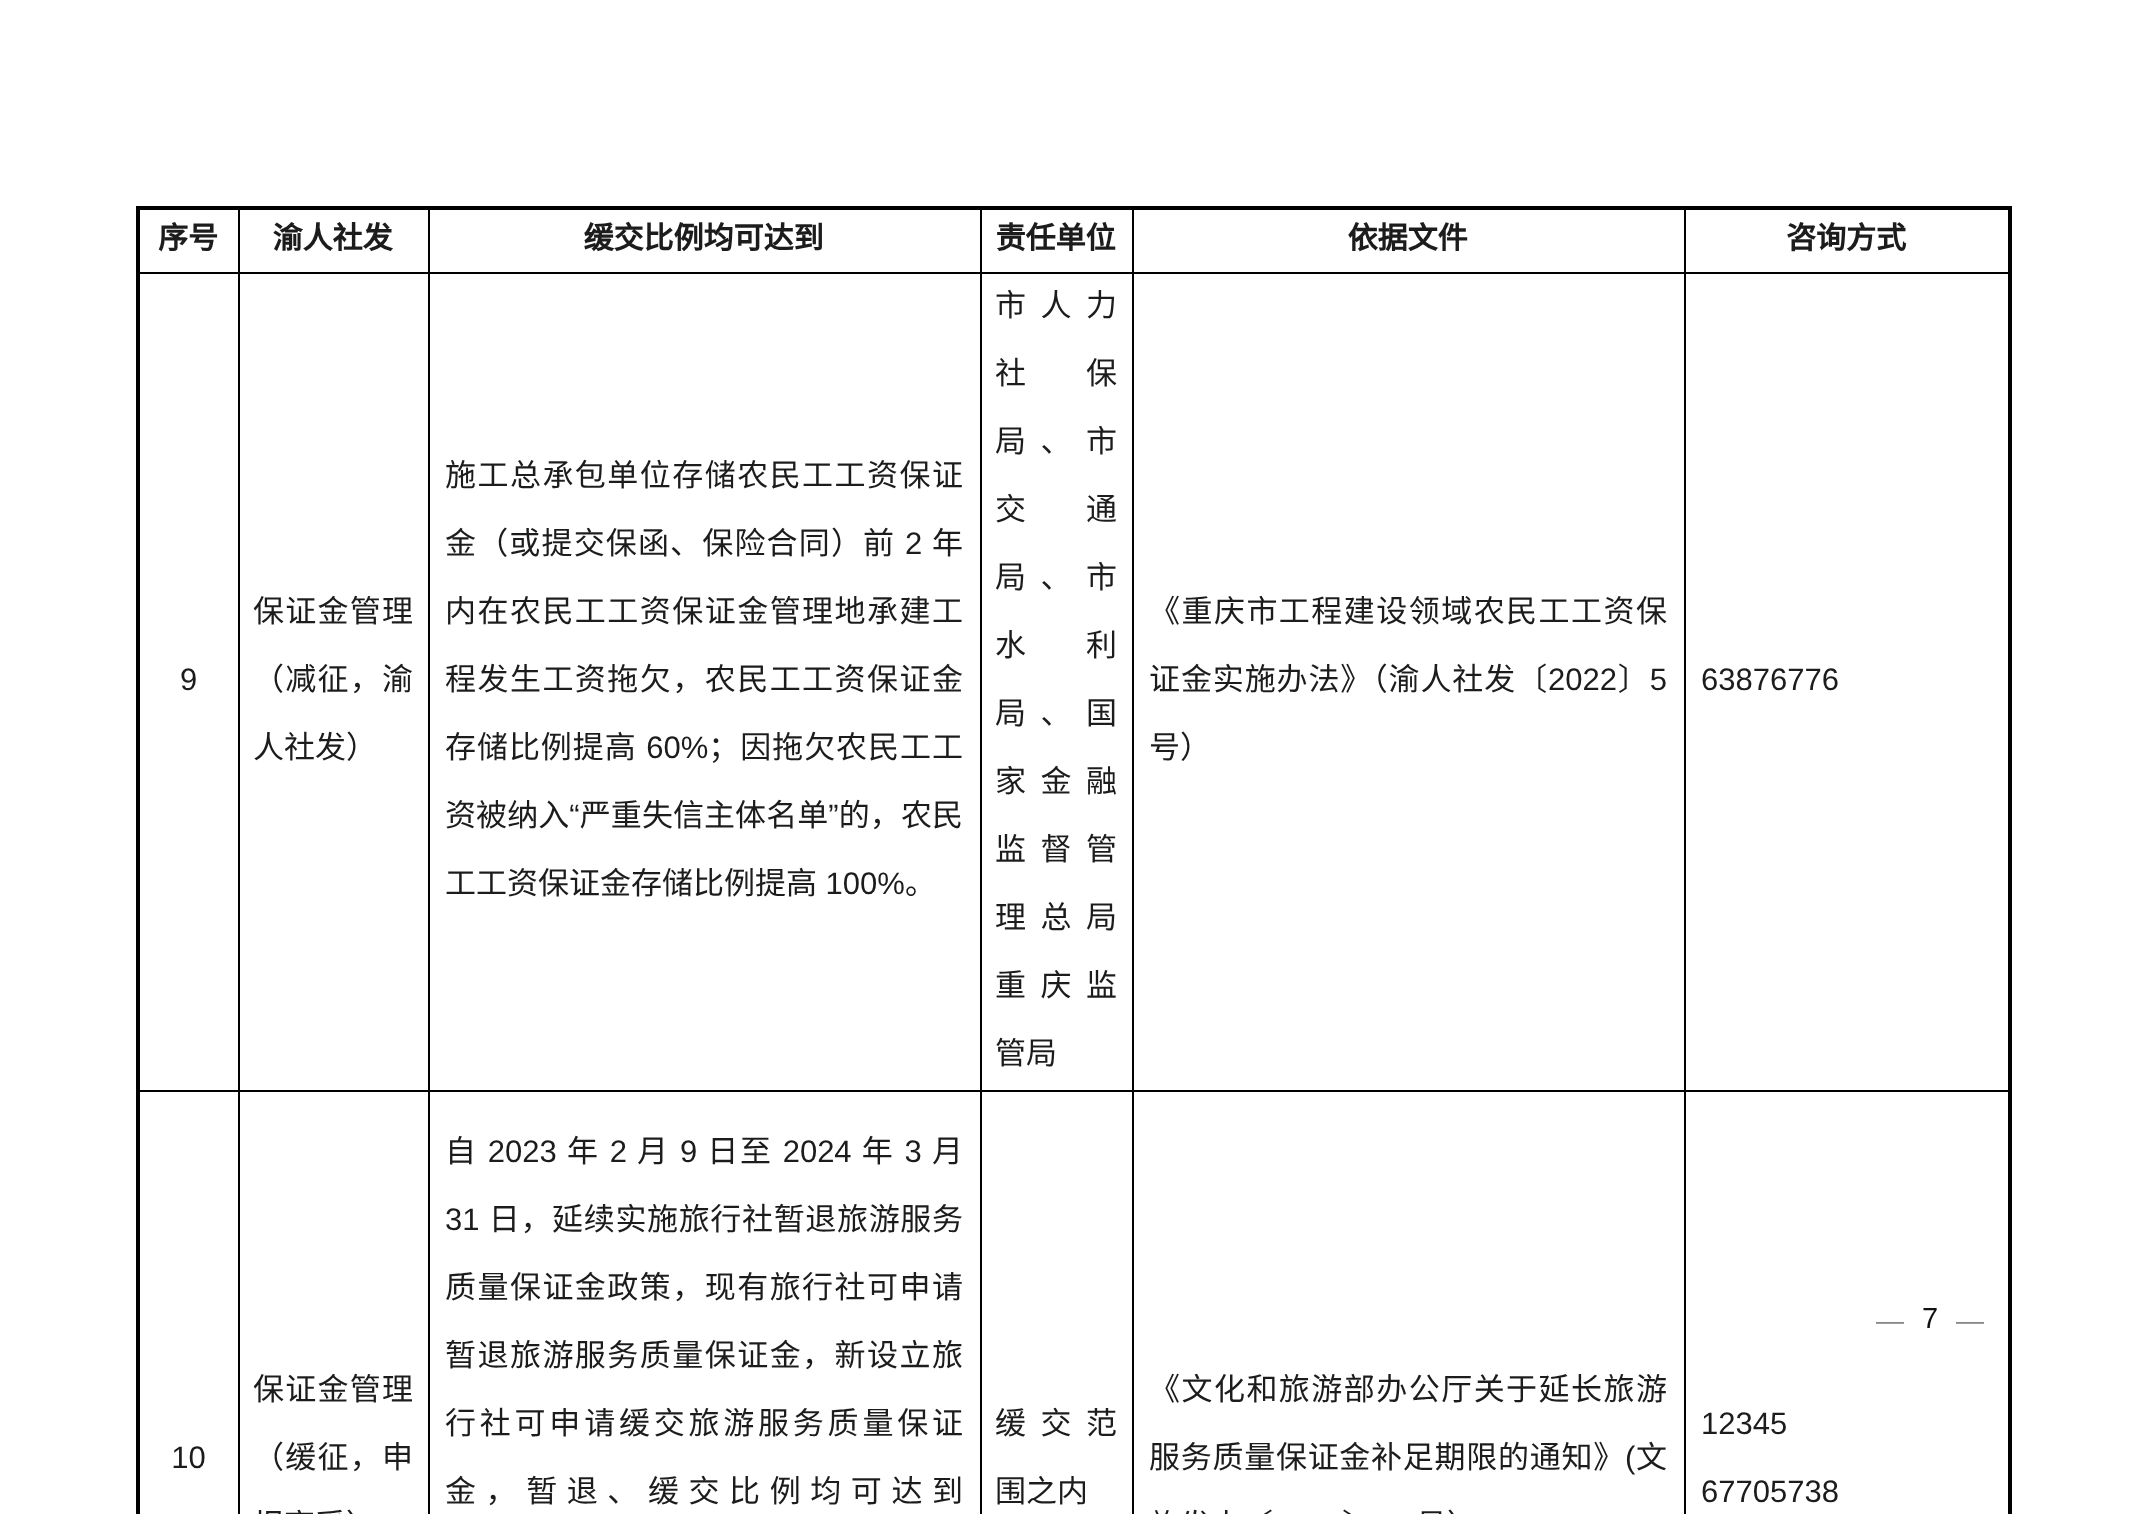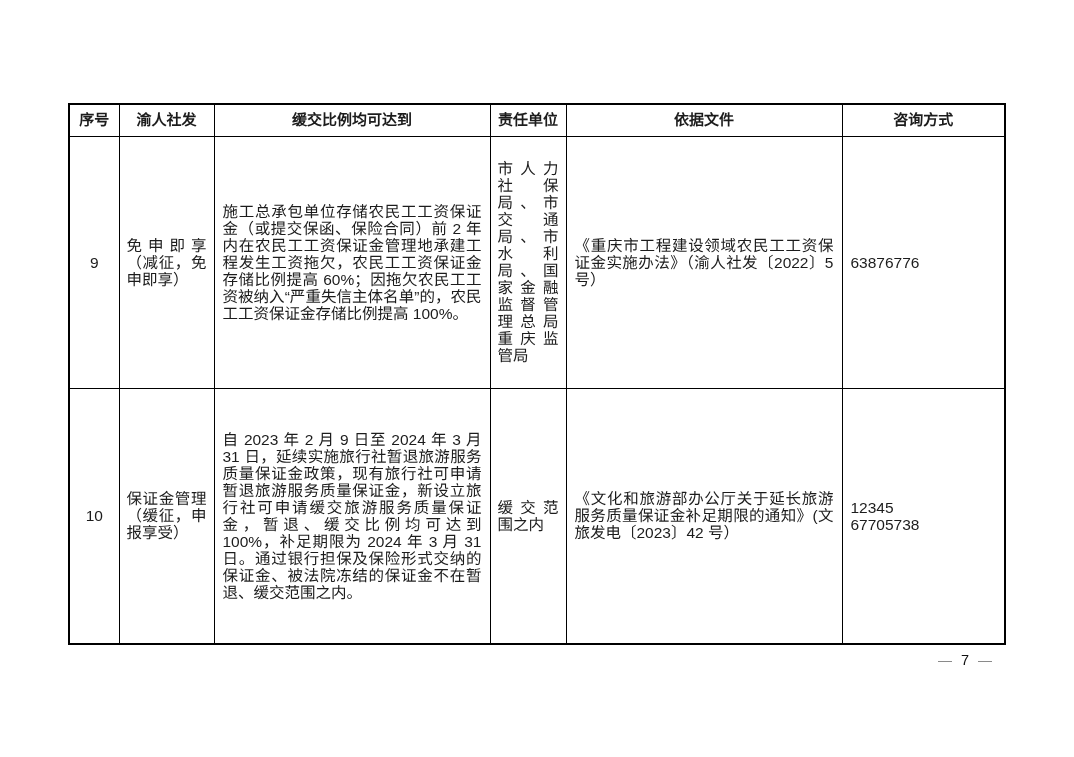--- a/index.html
+++ b/index.html
@@ -23,21 +23,21 @@
     width: 936px;
     border-collapse: collapse;
     table-layout: fixed;
     border: 2px solid #000000;
   }
   table.policy-table th,
   table.policy-table td {
     border: 1px solid #000000;
     vertical-align: middle;
     font-size: 15.5px;
-    line-height: 17px;
+    line-height: 34px;
     overflow: hidden;
     box-sizing: border-box;
   }
   table.policy-table th {
     font-weight: bold;
     text-align: center;
     font-size: 15px;
     line-height: 20px;
     padding: 0 2px;
   }
@@ -110,21 +110,21 @@
       <tr class="header-row">
         <th>序号</th>
         <th>渝人社发</th>
         <th>缓交比例均可达到</th>
         <th>责任单位</th>
         <th>依据文件</th>
         <th>咨询方式</th>
       </tr>
       <tr class="row-9">
         <td class="c-seq">9</td>
-        <td class="c-cat">免申即享（减征，免申即享）</td>
+        <td class="c-cat">保证金管理（减征，渝人社发）</td>
         <td class="c-content">施工总承包单位存储农民工工资保证金（或提交保函、保险合同）前 2 年内在农民工工资保证金管理地承建工程发生工资拖欠，农民工工资保证金存储比例提高 60%；因拖欠农民工工资被纳入“严重失信主体名单”的，农民工工资保证金存储比例提高 100%。</td>
         <td class="c-unit">市人力社保局、市交通局、市水利局、国家金融监督管理总局重庆监管局</td>
         <td class="c-basis">《重庆市工程建设领域农民工工资保证金实施办法》（渝人社发〔2022〕5 号）</td>
         <td class="c-contact">63876776</td>
       </tr>
       <tr class="row-10">
         <td class="c-seq">10</td>
         <td class="c-cat">保证金管理（缓征，申报享受）</td>
         <td class="c-content">自 2023 年 2 月 9 日至 2024 年 3 月 31 日，延续实施旅行社暂退旅游服务质量保证金政策，现有旅行社可申请暂退旅游服务质量保证金，新设立旅行社可申请缓交旅游服务质量保证金，暂退、缓交比例均可达到 100%，补足期限为 2024 年 3 月 31 日。通过银行担保及保险形式交纳的保证金、被法院冻结的保证金不在暂退、缓交范围之内。</td>
         <td class="c-unit">缓交范围之内</td>

